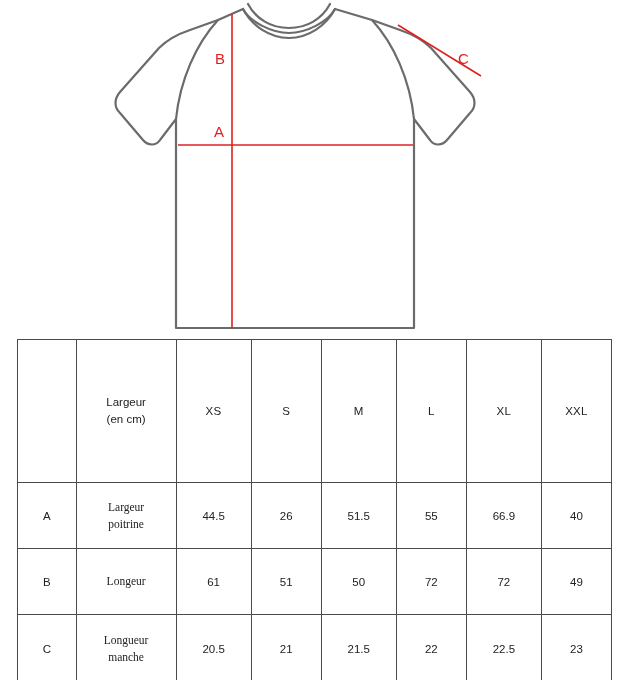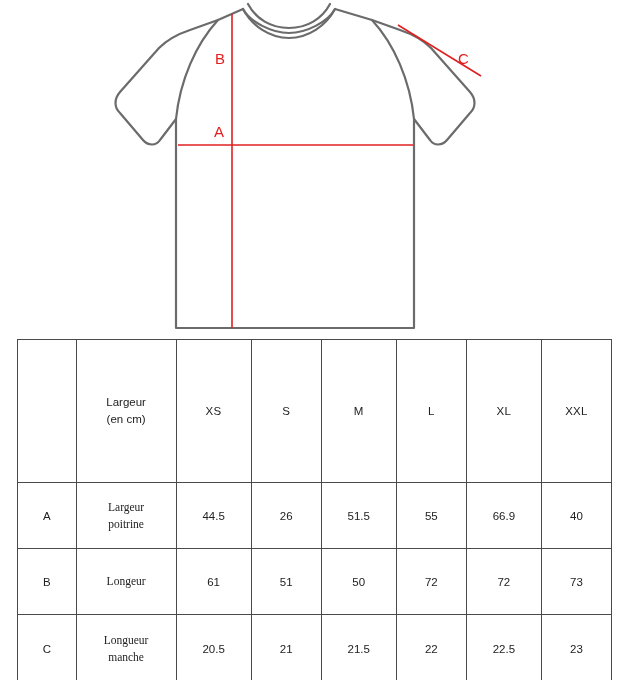--- a/index.html
+++ b/index.html
@@ -192,21 +192,21 @@
         <tr class="data-row">
           <td>B</td>
           <td class="label-cell">
             <span class="cell-line">Longeur</span>
           </td>
           <td class="value-cell">61</td>
           <td class="value-cell">51</td>
           <td class="value-cell">50</td>
           <td class="value-cell">72</td>
           <td class="value-cell">72</td>
-          <td class="value-cell">73</td>
+          <td class="value-cell">49</td>
         </tr>
 
         <tr class="data-row tall">
           <td>C</td>
           <td class="label-cell">
             <span class="cell-line">Longueur</span>
             <span class="cell-line">manche</span>
           </td>
           <td class="value-cell">20.5</td>
           <td class="value-cell">21</td>

